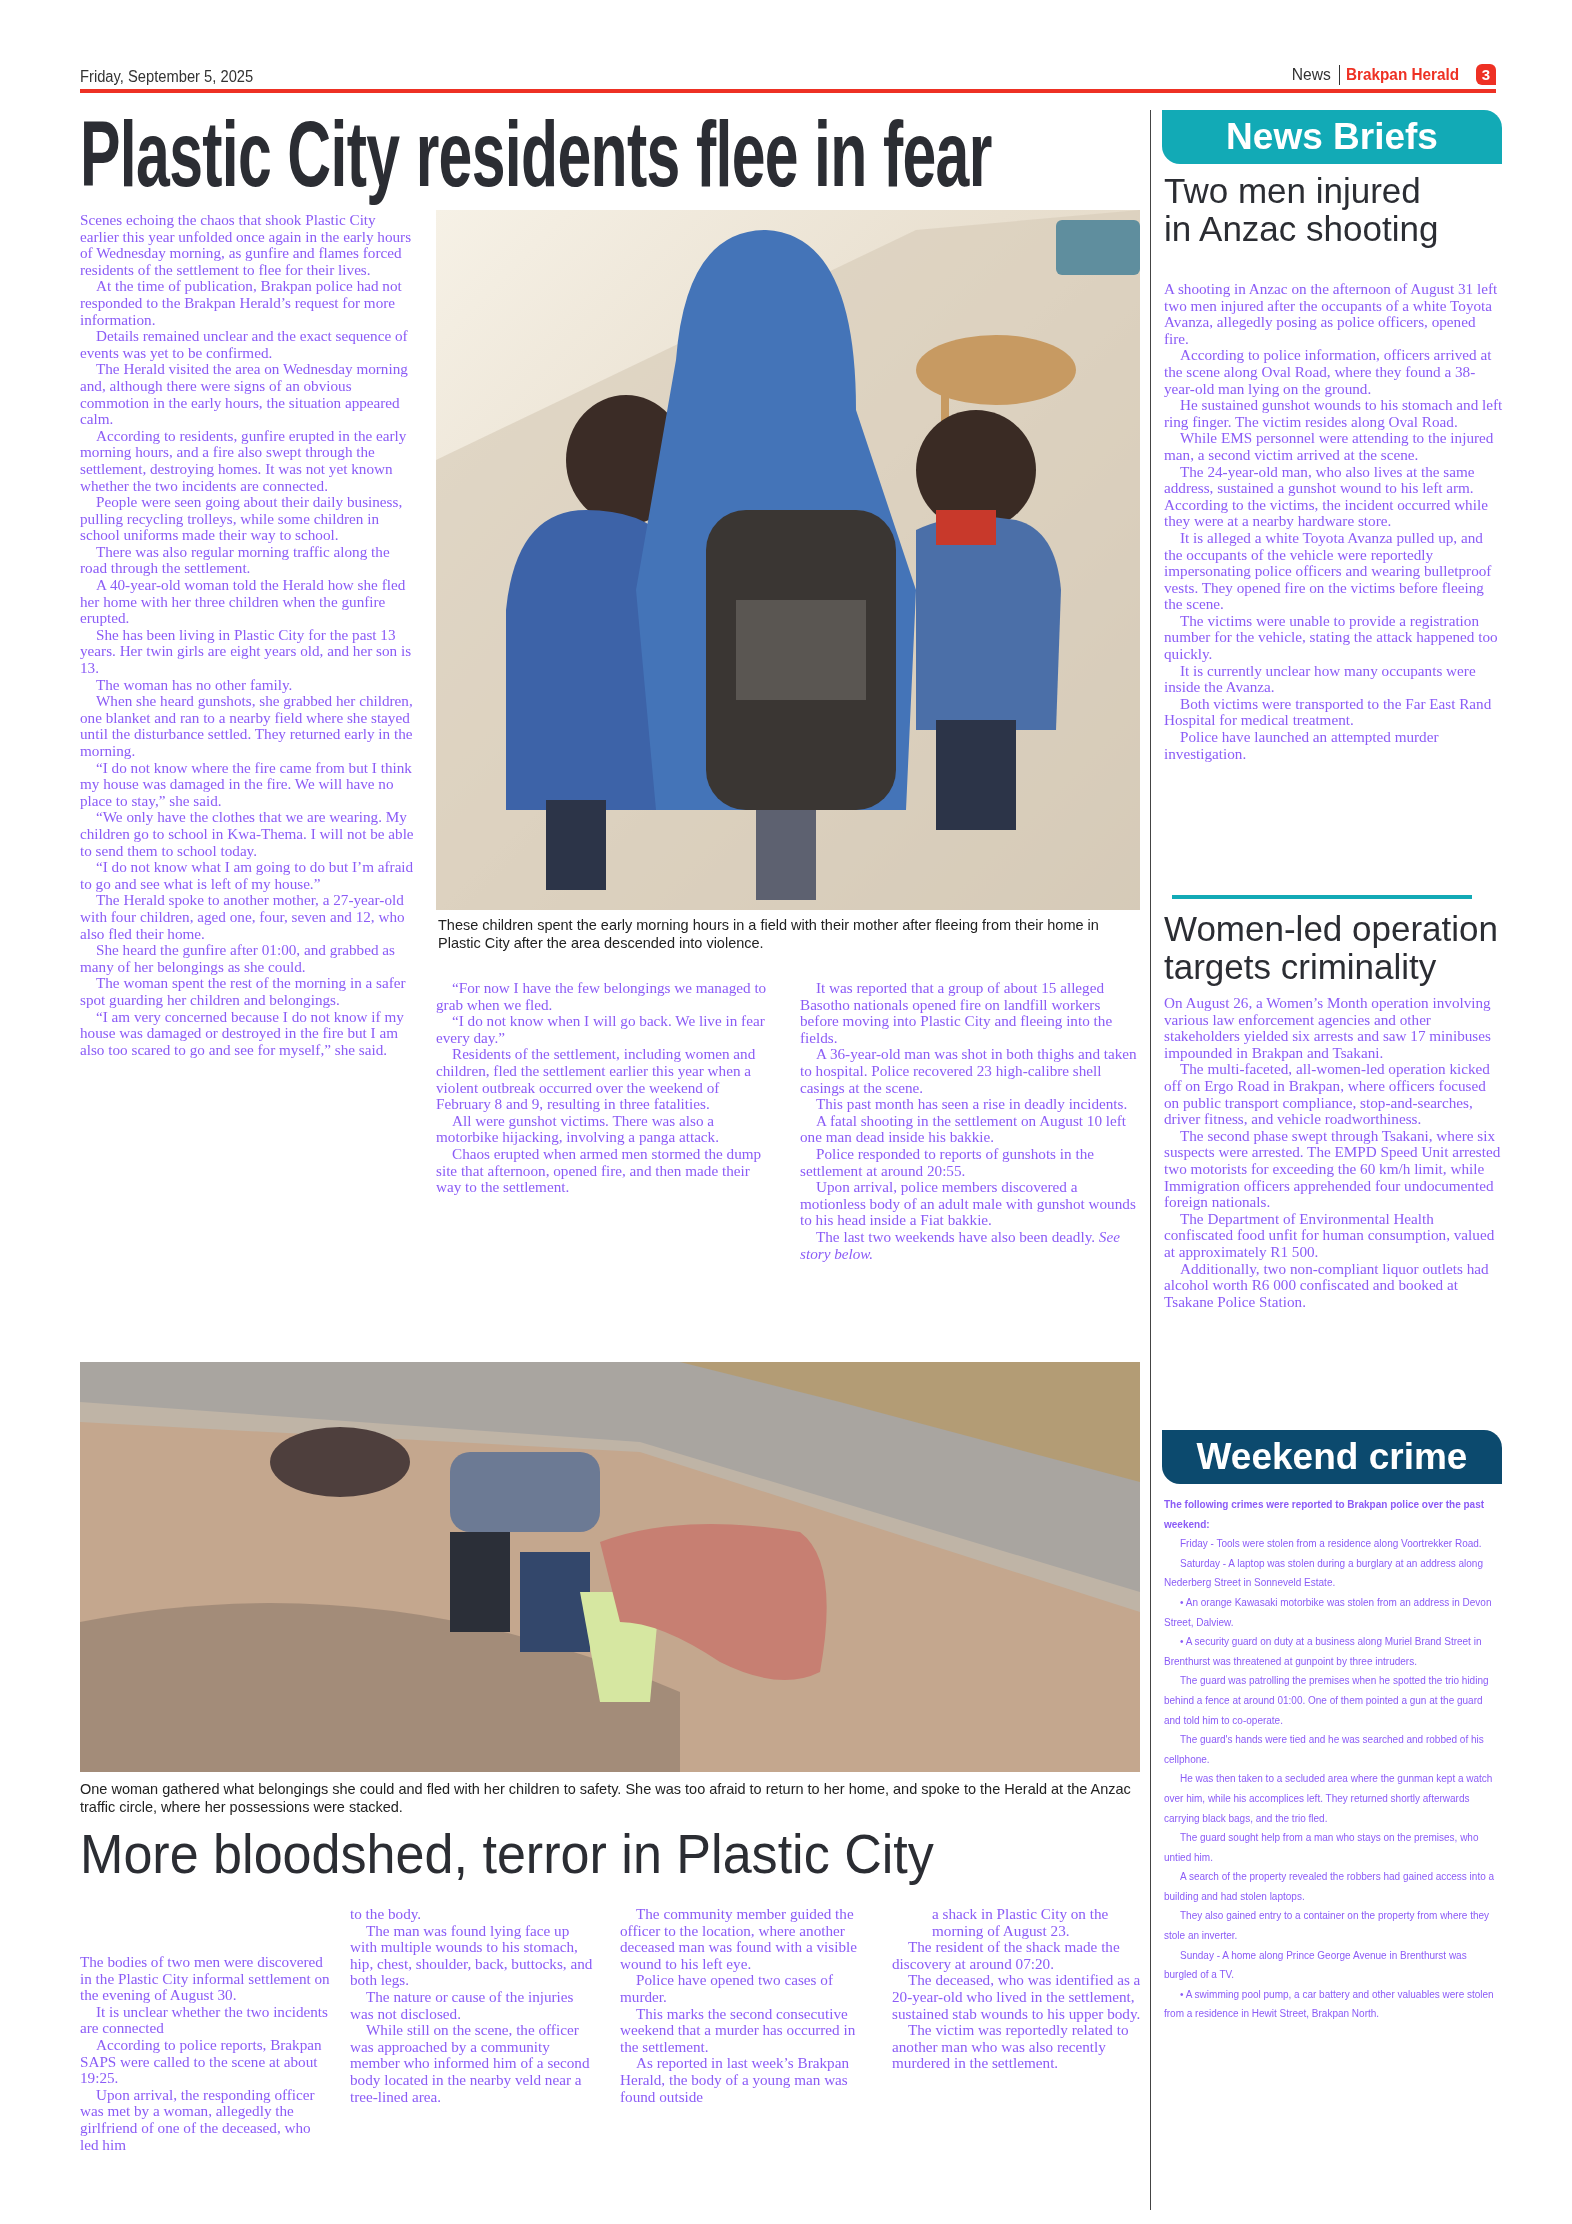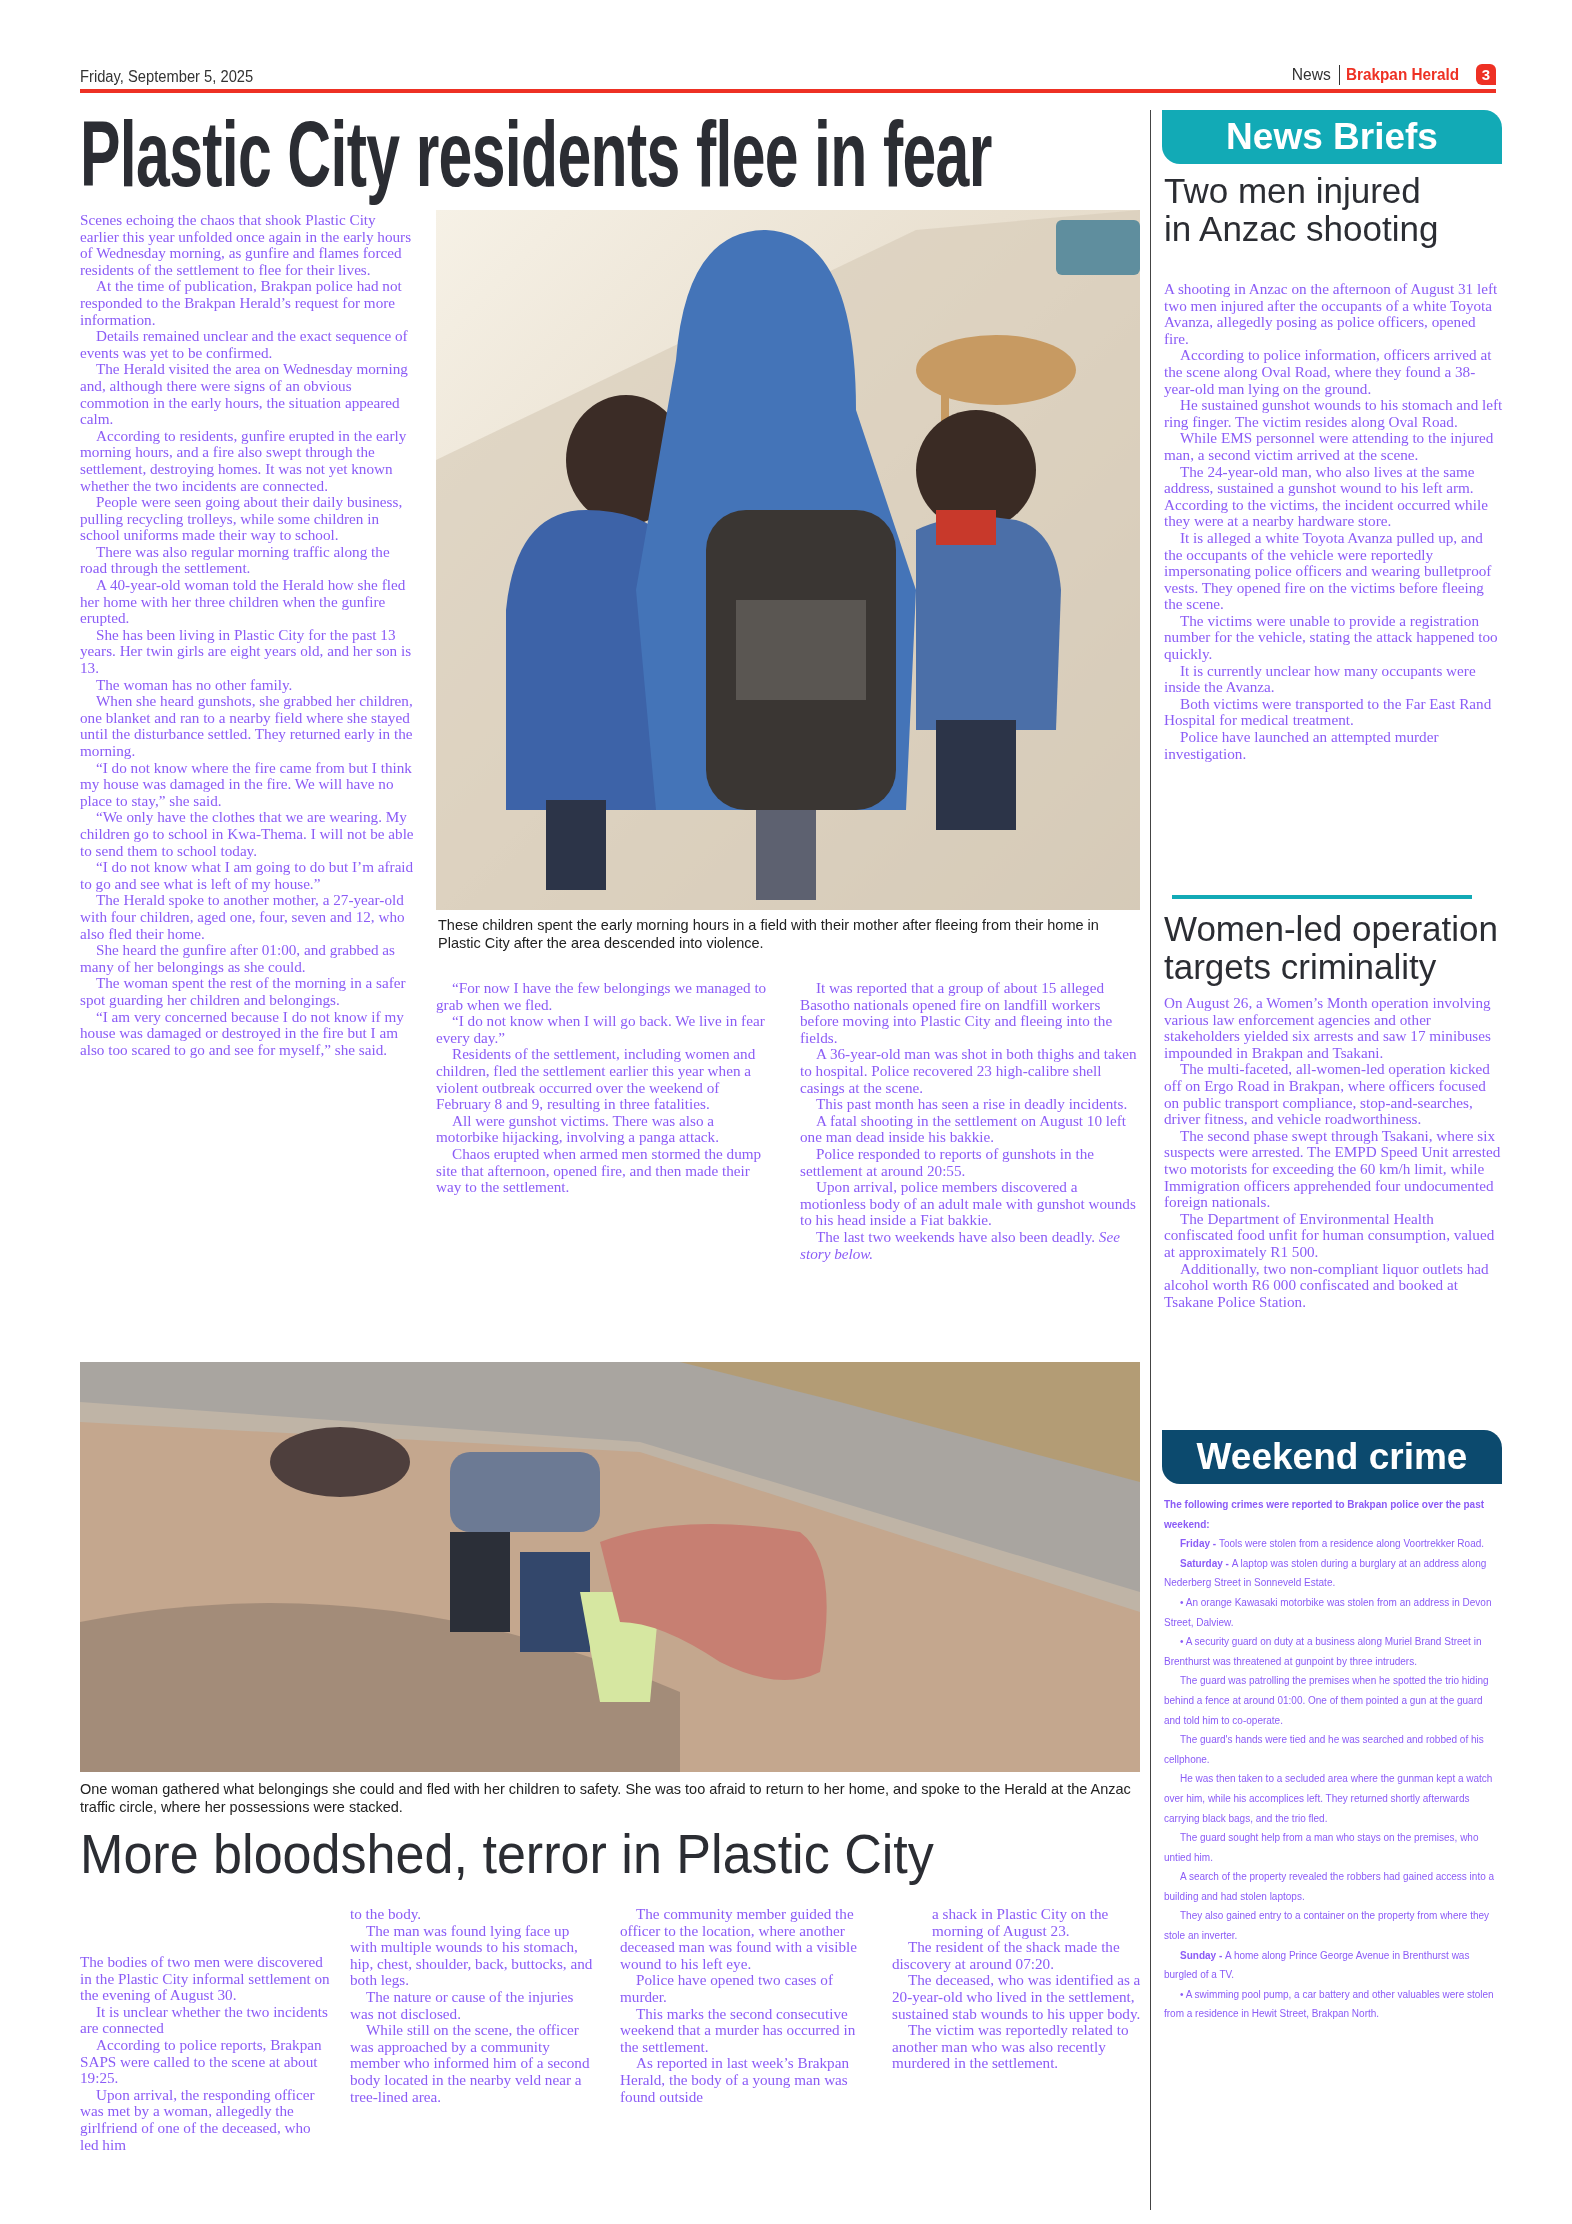--- a/index.html
+++ b/index.html
@@ -33,21 +33,21 @@
   .tab.teal { background: #12aab6; top: 110px; border-radius: 0 18px 0 18px; }
   .tab.red { background: #0c4a6e; top: 1430px; border-radius: 0 18px 0 18px; }
 
   .brief-head { position: absolute; left: 1164px; font-family: "Liberation Sans", "DejaVu Sans", sans-serif; font-size: 35px; line-height: 38px; color: #2b2d33; }
   .teal-rule { position: absolute; left: 1172px; top: 895px; width: 300px; height: 4px; background: #12aab6; }
 
   .crime { position: absolute; left: 1164px; top: 1495px; width: 336px; font-family: "Liberation Sans", sans-serif; font-size: 10px; line-height: 19.6px; color: #8b5cf6; }
   .crime .intro { font-weight: bold; }
   .crime p { text-indent: 16px; }
   .crime p.intro { text-indent: 0; }
-  .crime b { font-weight: bold; }
+  .crime b { font-weight: normal; }
 </style>
 </head>
 <body>
 
 <div class="topbar">
   <span class="date">Friday, September 5, 2025</span>
   <div class="masthead">
     <span class="section">News</span>
     <span class="bar"></span>
     <span class="paper">Brakpan Herald</span>

